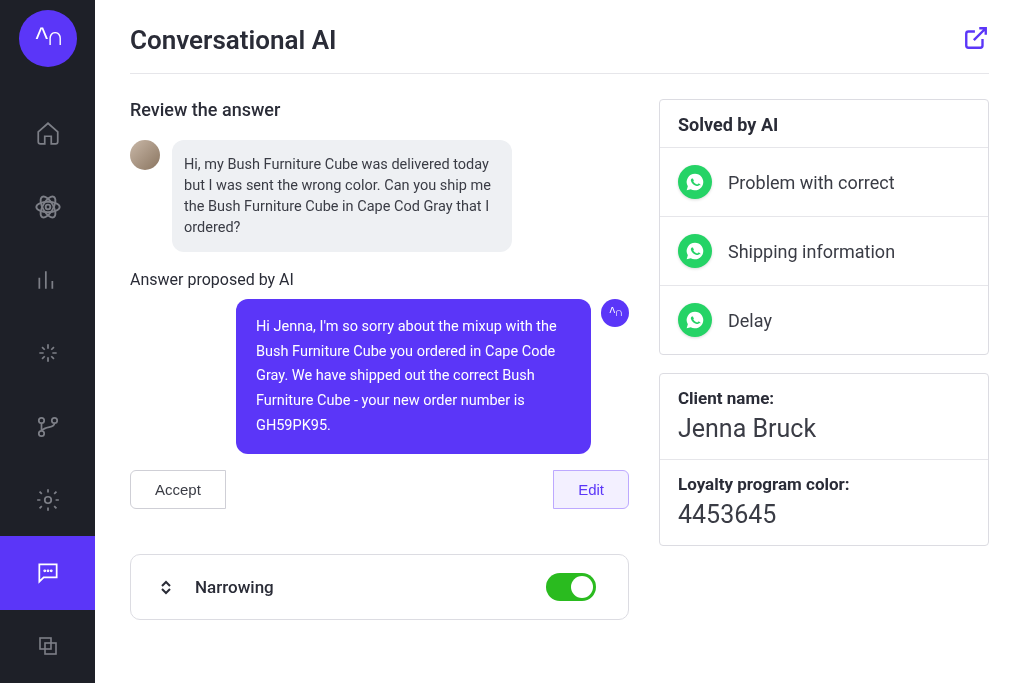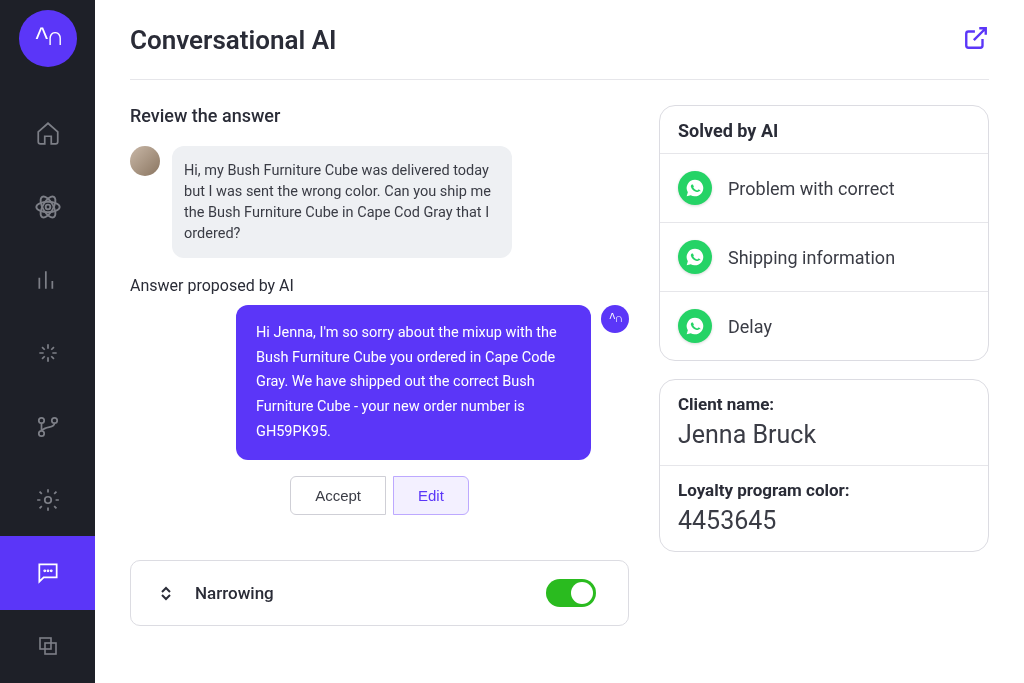--- a/index.html
+++ b/index.html
@@ -55,21 +55,21 @@
       flex: 1;
       padding: 25px 35px 0 35px;
       display: flex;
       flex-direction: column;
     }
     .header-row {
       display: flex;
       align-items: center;
       justify-content: space-between;
       border-bottom: 1px solid #e6e6ea;
-      padding-bottom: 24px;
+      padding-bottom: 18px;
       margin-bottom: 25px;
     }
     .page-title {
       font-size: 26px;
       font-weight: 600;
       color: #2a2c37;
     }
     .external-icon svg { stroke: #5b36f8; stroke-width: 2.2; fill: none; }
     .content-row {
       display: flex;
@@ -130,21 +130,21 @@
       background: #5b36f8;
       color: #fff;
       border-radius: 12px;
       padding: 16px 20px;
       font-size: 14.5px;
       line-height: 1.7;
       max-width: 355px;
     }
     .action-row {
       display: flex;
-      justify-content: center;
+      justify-content: space-between;
       gap: 8px;
       padding-right: 0;
       margin-bottom: 45px;
     }
     .btn {
       padding: 10px 24px;
       font-size: 15px;
       border: 1px solid #cfcfd6;
       background: #fff;
       cursor: pointer;
@@ -174,21 +174,21 @@
       width: 50px; height: 28px; background: #2abb1f; border-radius: 999px;
       position: relative;
     }
     .toggle::after {
       content: ""; position: absolute; right: 3px; top: 3px;
       width: 22px; height: 22px; background: #fff; border-radius: 50%;
     }
     
     .panel {
       border: 1px solid #dcdce2;
-      border-radius: 16px;
+      border-radius: 4px;
       margin-bottom: 18px;
     }
     .panel-header {
       font-size: 18px;
       font-weight: 700;
       padding: 14px 18px 12px 18px;
       color: #2a2c37;
     }
     .solved-item {
       border-top: 1px solid #e6e6ea;

